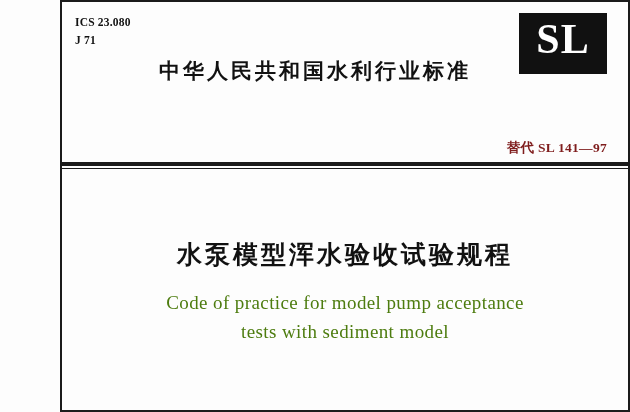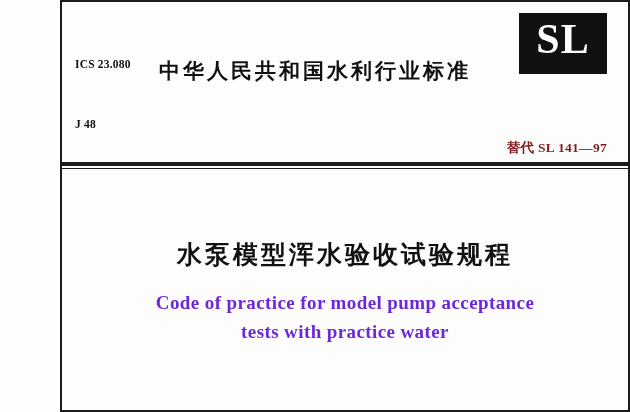--- a/index.html
+++ b/index.html
@@ -60,21 +60,20 @@
     top: 14px;
     line-height: 1.55;
   }
   .ics-line {
     font-family: "Liberation Serif", serif;
     font-size: 11.5px;
     font-weight: bold;
     color: #111;
     letter-spacing: 0.2px;
     white-space: nowrap;
-    margin-top: 42px;
   }
   
   .sl-logo {
     position: absolute;
     right: 23px;
     top: 13px;
     width: 88px;
     height: 61px;
     background: #111111;
     color: #ffffff;
@@ -153,24 +152,23 @@
   }
   
   .doc-title-en {
     position: absolute;
     left: 62px;
     right: 2px;
     top: 288px;
     text-align: center;
     font-family: "Liberation Serif", serif;
     font-size: 19px;
-    color: #6d28d9;
+    color: #4d7c0f;
     letter-spacing: 0.4px;
     line-height: 1.55;
-    font-weight: bold;
   }
   .doc-title-en .ln2 {
     display: block;
   }
   
   .watermark {
     position: absolute;
     right: 14px;
     bottom: 12px;
     font-family: "Liberation Sans", sans-serif;
@@ -185,33 +183,33 @@
 
 <div class="page">
 
   <div class="top-edge"></div>
   <div class="left-rule"></div>
   <div class="right-rule"></div>
   <div class="bottom-edge"></div>
 
   <div class="ics-block">
     <div class="ics-line">ICS 23.080</div>
-    <div class="ics-line">J 48</div>
+    <div class="ics-line">J 71</div>
   </div>
 
   <div class="sl-logo">SL</div>
 
   <div class="std-title">中华人民共和国水利行业标准</div>
 
   <div class="std-replaces">替代 SL 141—97</div>
 
   <div class="header-rule"></div>
   <div class="header-rule-thin"></div>
 
   <div class="doc-title-cn">水泵模型浑水验收试验规程</div>
 
   <div class="doc-title-en">
     <span class="ln1">Code of practice for model pump acceptance</span>
-    <span class="ln2">tests with practice water</span>
+    <span class="ln2">tests with sediment model</span>
   </div>
 
 
 </div>
 
 </body></html>

